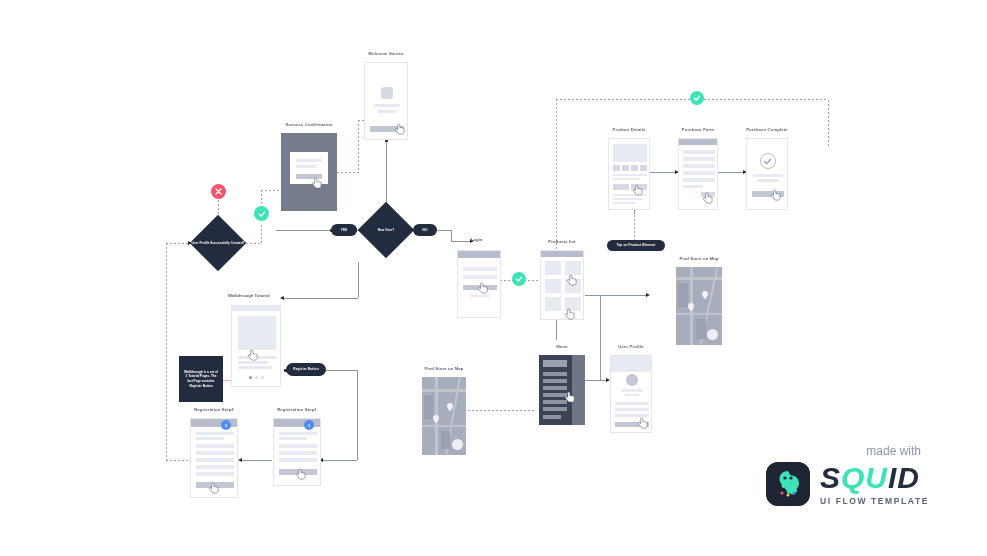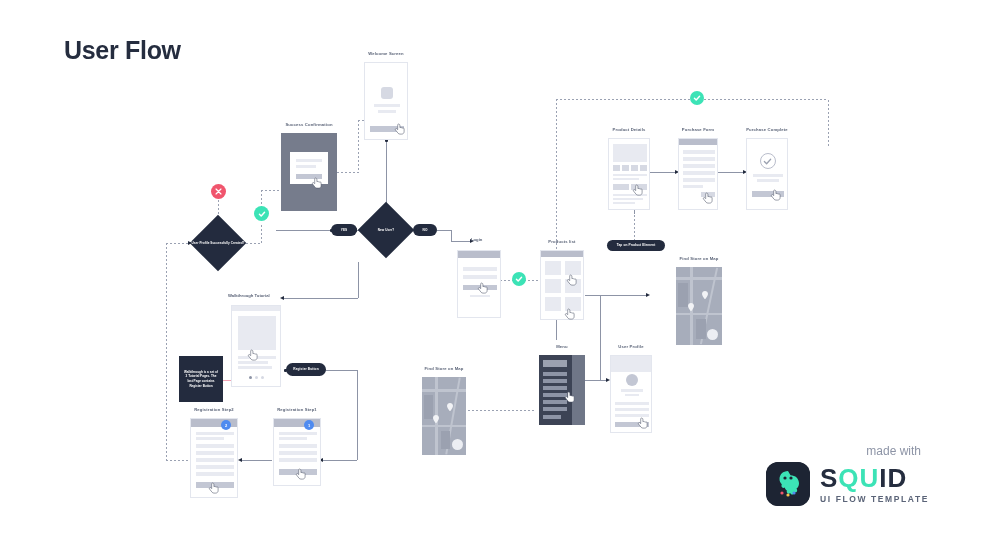--- a/index.html
+++ b/index.html
@@ -114,31 +114,30 @@
   }
 
   
   .made-with{
     position:absolute;right:66px;top:444px;
     font-size:12px;color:#8d94a6;font-weight:normal;
   }
   .brand{position:absolute;right:58px;top:462px;display:flex;align-items:center;gap:10px;}
   .brand-logo{width:44px;height:44px;border-radius:12px;background:#1d2433;position:relative;overflow:hidden;}
   .brand-text{display:flex;flex-direction:column;line-height:1;}
-  .squid-word{font-size:26px;font-weight:bold;letter-spacing:1px;color:#252d3f;}
+  .squid-word{font-size:30px;font-weight:bold;letter-spacing:1px;color:#252d3f;font-style:italic;}
   .squid-word .q{color:#3ce3b6;}
   .squid-word .u{color:#3ce3b6;}
   .squid-sub{font-size:8.5px;font-weight:bold;letter-spacing:1.6px;color:#5b6478;margin-top:4px;}
 </style>
 </head>
 <body>
 
 <div id="canvas">
 
-  <div class="page-title">User Flow</div>
 
   <div class="ln v" style="left:386px;top:140px;height:74px;"></div>
   <div class="dot" style="left:384.5px;top:139px;"></div>
   <div class="arw d" style="left:383.5px;top:210px;"></div>
 
   <div class="ln h" style="left:355px;top:230px;width:10px;"></div>
   <div class="arw l" style="left:353px;top:227.5px;"></div>
 
   <div class="ln h" style="left:276px;top:230px;width:55px;"></div>
   <div class="dot" style="left:330px;top:228.5px;"></div>

